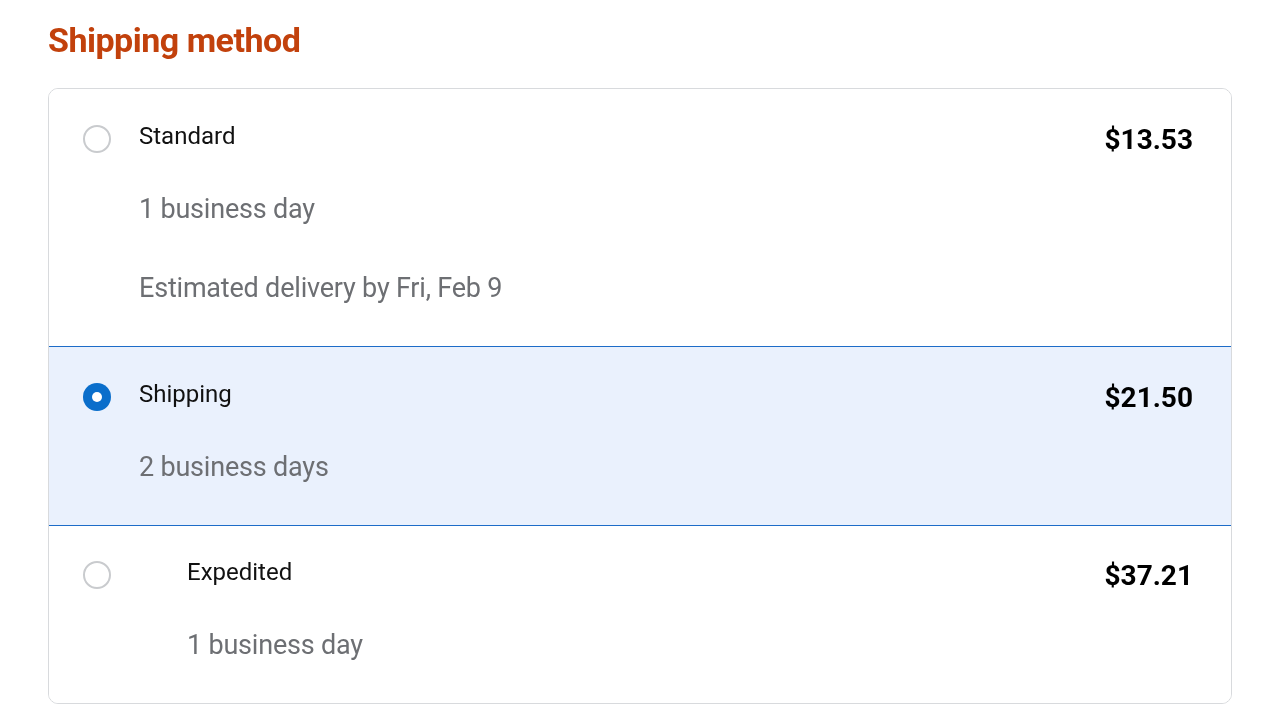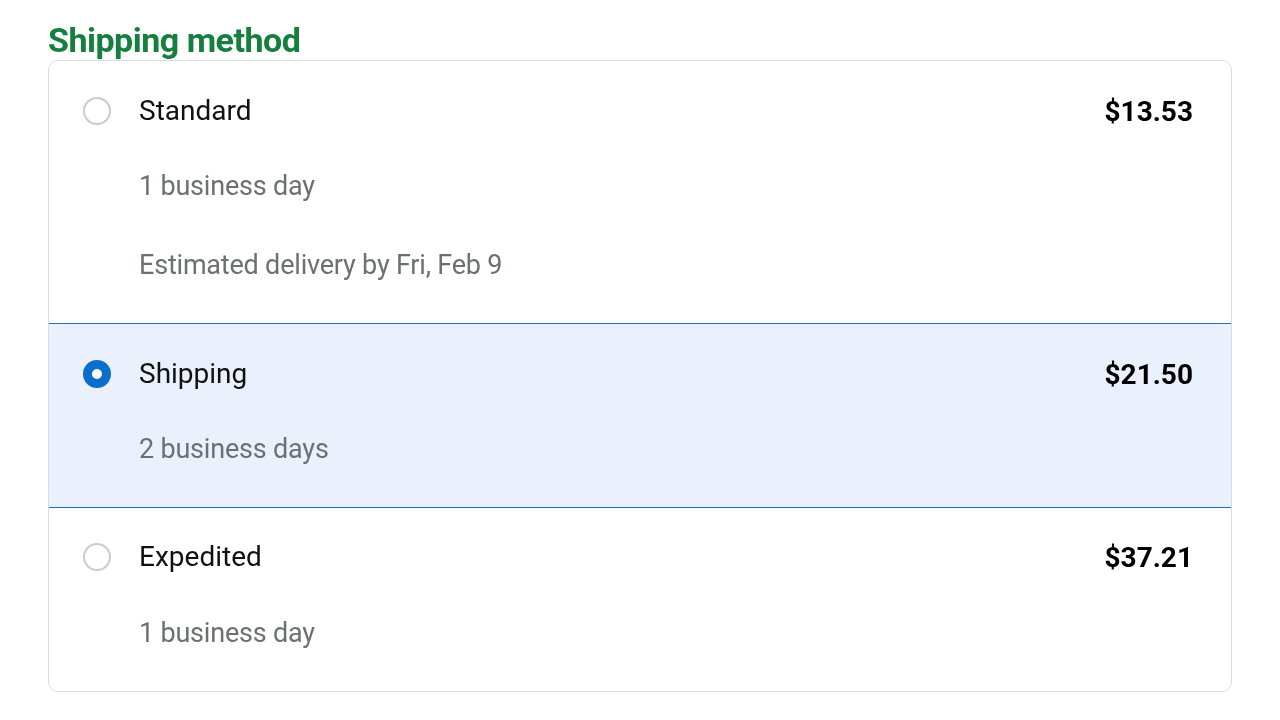--- a/index.html
+++ b/index.html
@@ -9,38 +9,40 @@
     }
     body {
       font-family: -apple-system, BlinkMacSystemFont, "Segoe UI", Roboto, Helvetica, Arial, sans-serif;
       background: #ffffff;
       padding: 20px 48px;
       color: #111111;
     }
     .section-title {
       font-size: 34px;
       font-weight: 700;
-      color: #15803d;
+      margin-bottom: 28px;
+      color: #c2410c;
       letter-spacing: -0.5px;
     }
     .shipping-options {
       border: 1px solid #d8dadd;
       border-radius: 10px;
       overflow: hidden;
     }
     .shipping-option {
       display: flex;
       align-items: flex-start;
       padding: 32px 38px 36px 34px;
       background: #ffffff;
       cursor: pointer;
       border-bottom: 1px solid #d8dadd;
     }
     .shipping-option:last-child {
       border-bottom: none;
+      gap: 48px;
     }
     .shipping-option.selected {
       background: #eaf1fd;
       border: 1.5px solid #1d6cc8;
       margin: -1px;
       position: relative;
       z-index: 1;
     }
     .radio {
       width: 28px;
@@ -66,21 +68,21 @@
       border-radius: 50%;
       background: #ffffff;
       display: block;
     }
     .option-content {
       flex: 1;
       display: flex;
       flex-direction: column;
     }
     .option-name {
-      font-size: 28px;
+      font-size: 24px;
       font-weight: 400;
       color: #111111;
       line-height: 1.3;
     }
     .option-duration, .option-delivery {
       font-size: 27px;
       font-weight: 400;
       color: #6d6f73;
       line-height: 1.55;
       letter-spacing: -0.2px;

